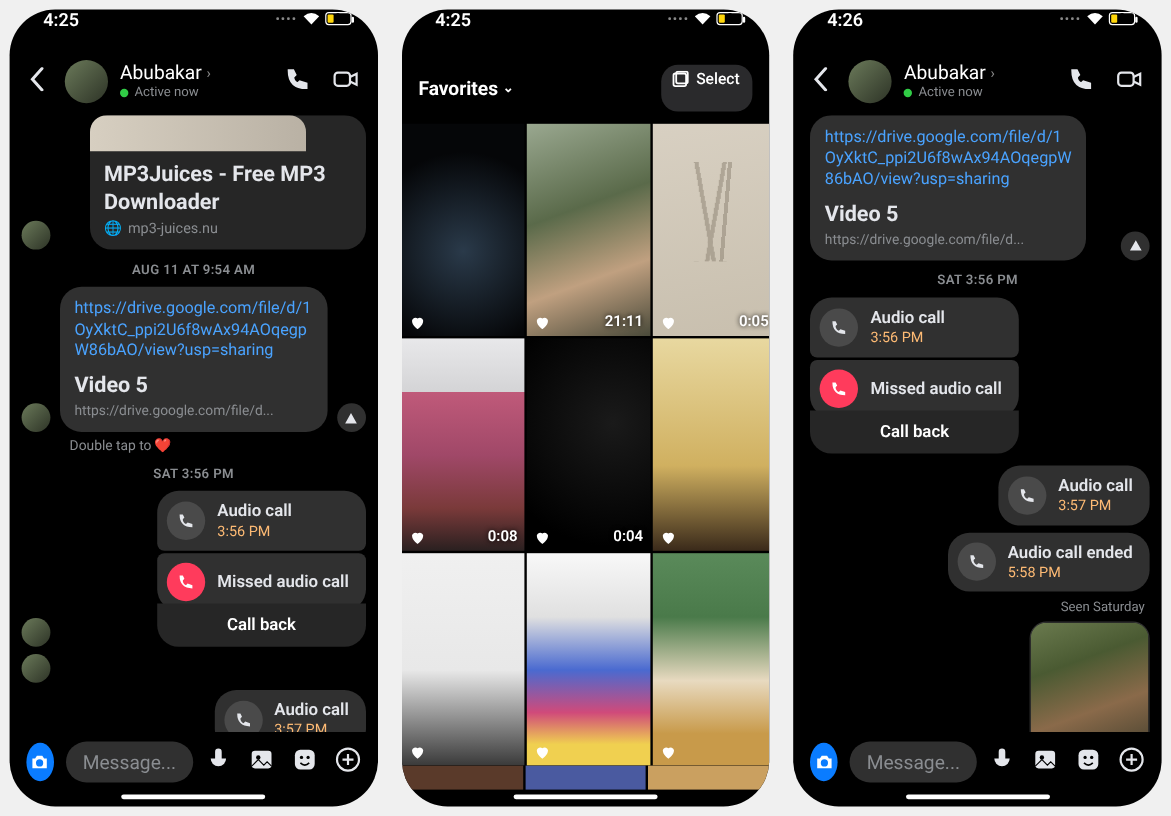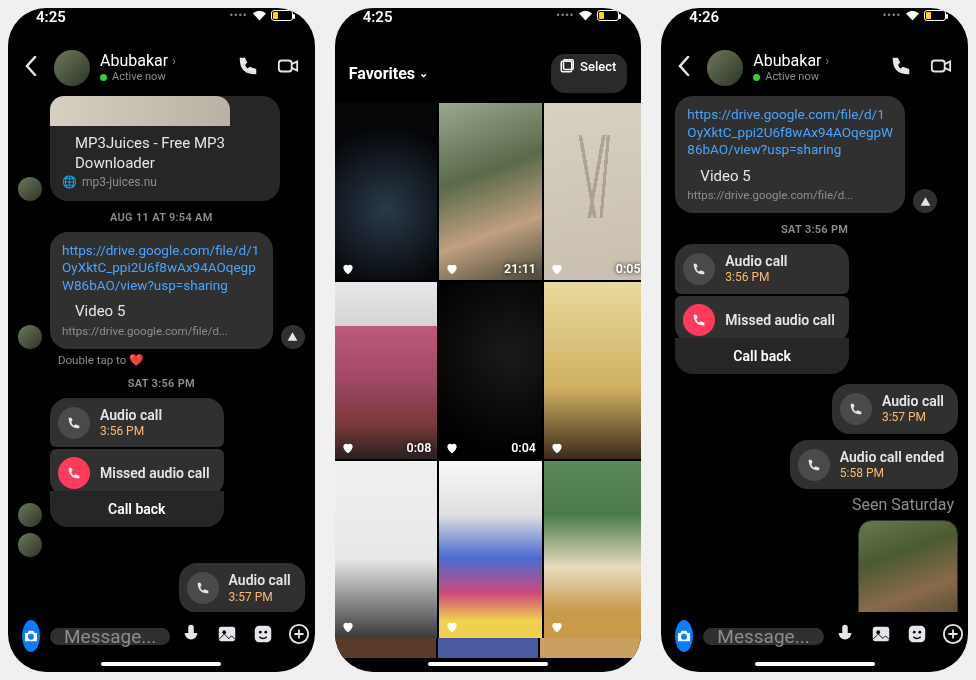--- a/index.html
+++ b/index.html
@@ -61,49 +61,49 @@
   .name { font-size:16px; font-weight:400; display:flex; align-items:center; gap:4px;}
   .name .chev { font-size:12px; color:#888; }
   .active { font-size:11px; color:#8a8d91; display:flex; align-items:center; gap:5px;}
   .active .dot { width:7px; height:7px; border-radius:50%; background:#31cc46; display:inline-block;}
   .hicons { display:flex; gap:18px; }
   .hicons svg { width:22px; height:22px; stroke:#e4e6eb; fill:none; stroke-width:2;}
   .hicons .vid rect { stroke:#e4e6eb; }
 
   
   .chat { flex:1; overflow:hidden; padding: 0 10px; font-size:13.5px; }
-  .row { display:flex; align-items:flex-end; gap:8px; margin-bottom:6px; }
+  .row { display:flex; align-items:flex-end; gap:8px; margin-bottom:6px;justify-content:space-between; }
   .row.in .av { width:24px; height:24px; border-radius:50%; background:linear-gradient(135deg,#6b7a5a,#2d3326); flex-shrink:0;}
   .row.out { justify-content:flex-end; }
   .bubble {
     background:#303030; border-radius:18px; padding:10px 12px; max-width:230px;
     color:#e4e6eb; line-height:1.3;
   }
   .bubble.dark { background:#262626; }
-  .bubble .title { font-weight:400; font-size:15px;margin-left:13px; }
+  .bubble .title { font-weight:700; font-size:18px; }
   .bubble .sub { color:#8a8d91; font-size:12px; display:flex; align-items:center; gap:5px; margin-top:2px;}
   .bubble .link { color:#4aa3ff; word-break:break-all; font-size:13.5px; }
   .bubble .url { color:#8a8d91; font-size:11.5px; margin-top:2px; white-space:nowrap; overflow:hidden; text-overflow:ellipsis; max-width:210px;}
   .thumb { width:180px; height:30px; background: linear-gradient(90deg,#d7cfc1,#b9b1a4); border-radius:14px 14px 0 0; margin:-10px -12px 8px -12px; }
   .timesep { text-align:center; color:#8a8d91; font-size:11px; font-weight:600; margin:10px 0 8px; letter-spacing:0.3px;}
   .react { font-size:11.5px; color:#8a8d91; margin-left:40px; margin-top:-2px; margin-bottom:8px;}
   .callrow .bubble { display:flex; align-items:center; gap:10px; padding:8px 14px 8px 8px;}
   .callicon {
     width:32px; height:32px; border-radius:50%; background:#4a4a4a;
     display:flex; align-items:center; justify-content:center; flex-shrink:0;
   }
   .callicon svg { width:16px; height:16px; fill:#e4e6eb; }
   .callicon.red { background:#ff3b5c; }
   .calltxt .t { font-weight:600; font-size:14px; }
   .calltxt .s { font-size:12px; color:#fdba74; }
   .callback { background:#262626; border-radius:0 0 18px 18px; text-align:center; padding:10px; font-weight:600; font-size:14px; margin-top:-6px;}
   .callgroup { display:flex; flex-direction:column; max-width:200px;}
   .callgroup .bubble { border-radius:18px 18px 6px 6px;}
   .callgroup .bubble.second { border-radius:6px 6px 18px 18px; margin-top:2px;}
-  .seen { text-align:right; color:#8a8d91; font-size:16px; margin:4px 4px 0 0;}
+  .seen { text-align:right; color:#8a8d91; font-size:11px; margin:4px 4px 0 0;}
   .forward {
     width:24px;height:24px;border-radius:50%;background:#303030;
     display:flex;align-items:center;justify-content:center;flex-shrink:0;
   }
   .forward svg{width:13px;height:13px;fill:#e4e6eb;}
   .media-sent {
     width:100px; height:120px; border-radius:14px;
     background: linear-gradient(160deg,#6a7a4e 0%,#4a5a32 30%,#8a6a4a 60%,#3a3a2a 100%);
     margin-left:auto; border:1px solid #333;
   }
@@ -111,22 +111,22 @@
   
   .composer {
     display:flex; align-items:center; gap:10px; padding:8px 14px 6px;
   }
   .cam {
     width:32px;height:32px;border-radius:50%;background:#0a7cff;
     display:flex;align-items:center;justify-content:center;
   }
   .cam svg{width:18px;height:18px;fill:#fff;}
   .msginput {
-    flex:1; background:#303030; border-radius:18px; height:17px;
-    display:flex; align-items:center; padding:0 14px; color:#8a8d91; font-size:19px;
+    flex:1; background:#303030; border-radius:18px; height:34px;
+    display:flex; align-items:center; padding:0 14px; color:#8a8d91; font-size:16px;
   }
   .cicons { display:flex; gap:14px; }
   .cicons svg { width:22px; height:22px; fill:#e4e6eb; }
   .homebar { width:120px; height:4px; background:#fff; border-radius:3px; margin:4px auto 6px; }
 
   
   .gal-head {
     display:flex; justify-content:space-between; align-items:center;
     padding: 6px 14px 10px;
   }

